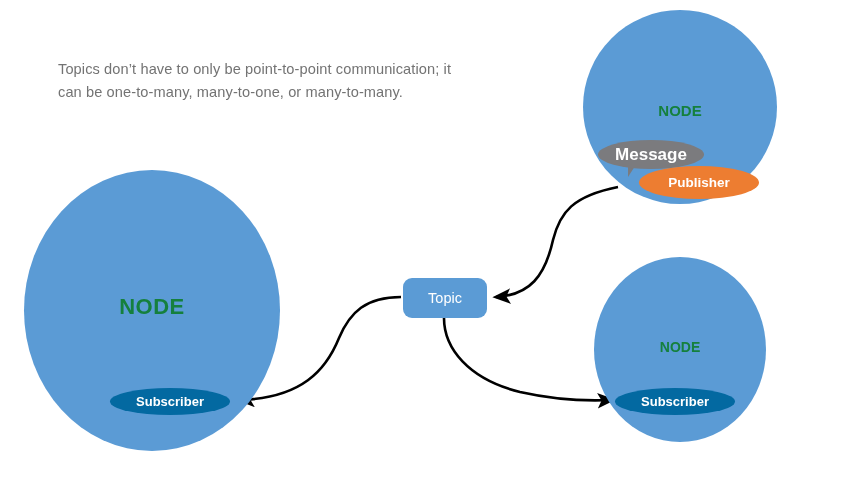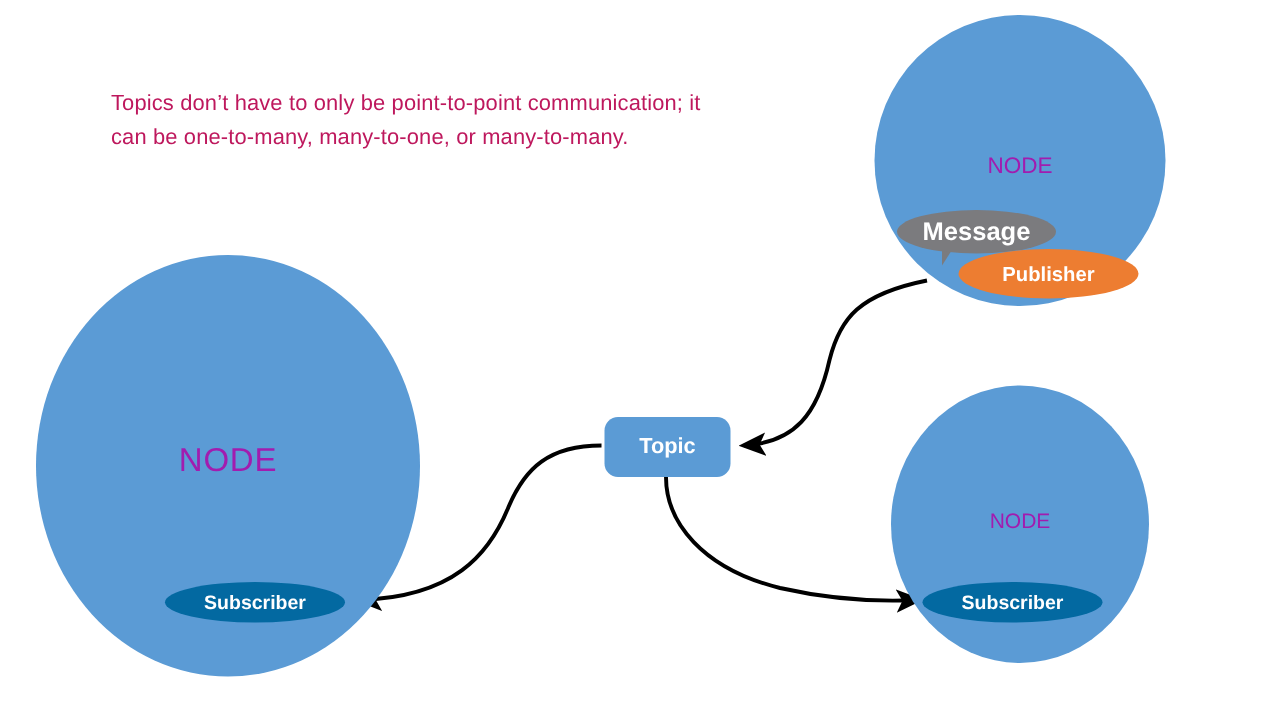--- a/index.html
+++ b/index.html
@@ -10,38 +10,38 @@
   #stage {
     position: relative;
     width: 854px;
     height: 480px;
     background: #ffffff;
     overflow: hidden;
     font-family: "Liberation Sans", sans-serif;
   }
   .caption {
     position: absolute;
-    left: 74px;
+    left: 58px;
     top: 58px;
     width: 420px;
     font-size: 14.6px;
     line-height: 1.55;
-    color: #be185d;
+    color: #737373;
     letter-spacing: 0.1px;
     white-space: pre-line;
   }
   .node-circle {
     position: absolute;
     border-radius: 50%;
     background: #5B9BD5;
   }
   .node-label {
     position: absolute;
-    color: #a21caf;
-    font-weight: normal;
+    color: #15803d;
+    font-weight: bold;
     text-align: center;
     white-space: nowrap;
   }
   .ellipse {
     position: absolute;
     border-radius: 50%;
     display: flex;
     align-items: center;
     justify-content: center;
     color: #ffffff;
@@ -59,21 +59,21 @@
     border-bottom: 14px solid transparent;
   }
   .topic-box {
     position: absolute;
     background: #5B9BD5;
     border-radius: 9px;
     display: flex;
     align-items: center;
     justify-content: center;
     color: #ffffff;
-    font-weight: bold;
+    font-weight: normal;
     white-space: nowrap;
   }
   #arrows {
     position: absolute;
     left: 0; top: 0;
     width: 854px;
     height: 480px;
     pointer-events: none;
   }
   .ghost {

